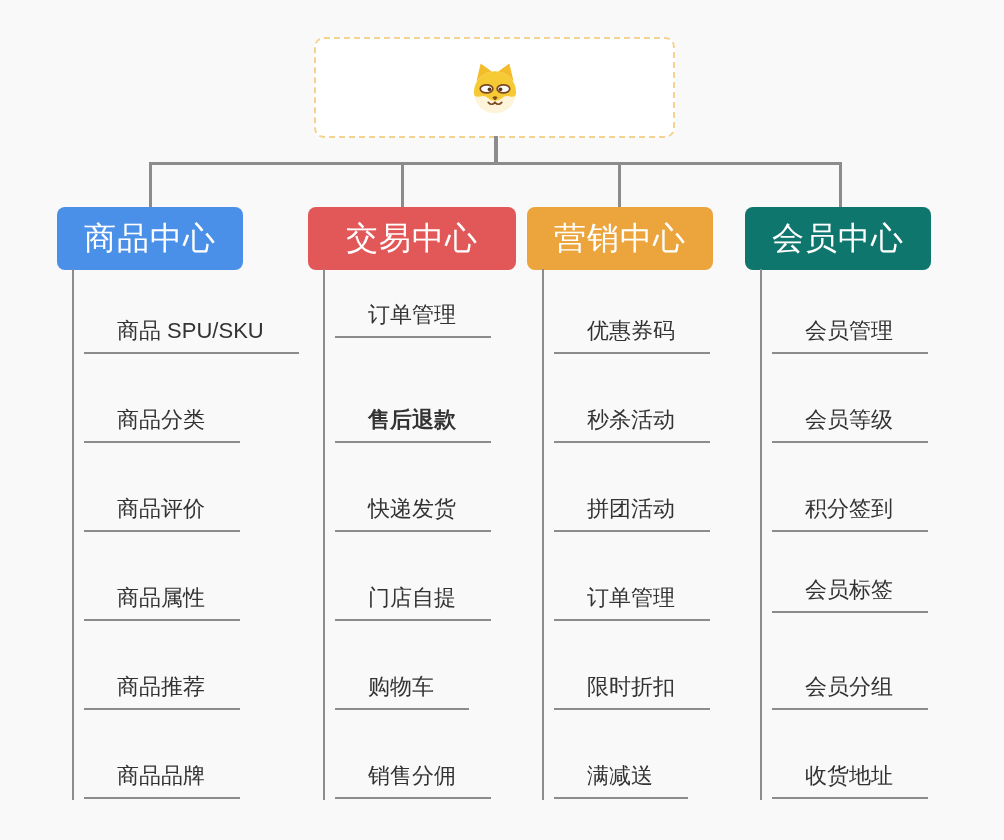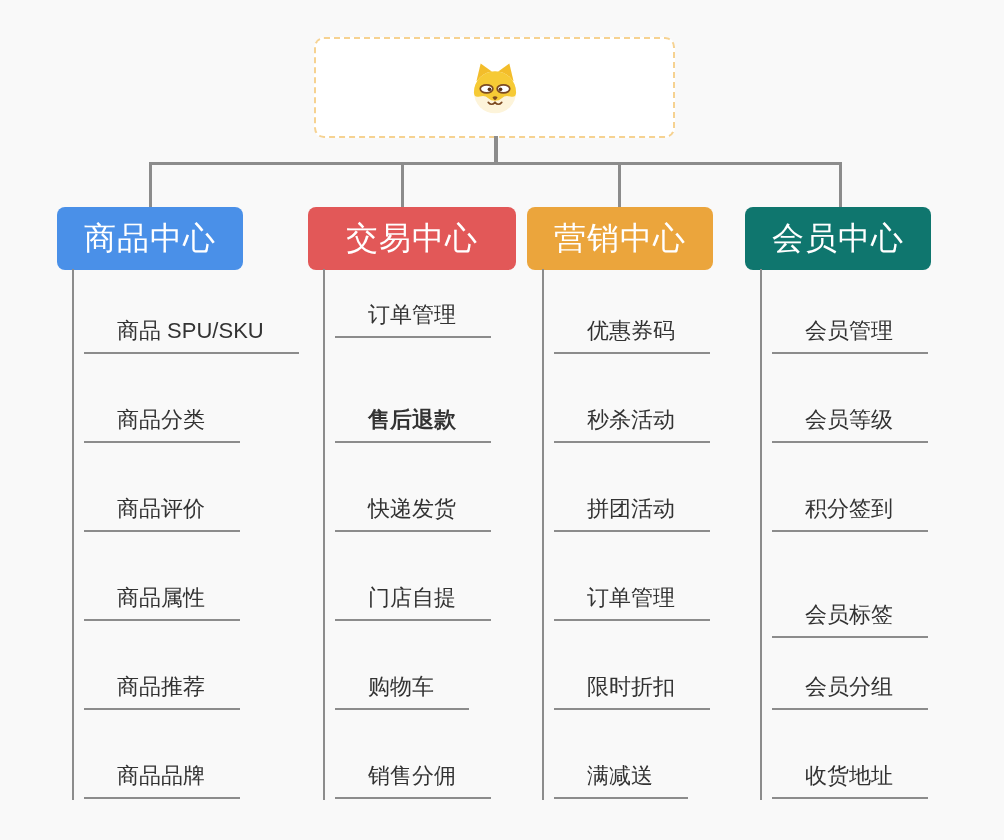--- a/index.html
+++ b/index.html
@@ -139,19 +139,19 @@
         <div class="topic-item" style="top: 404px;">限时折扣</div>
         <div class="topic-item" style="top: 493px;">满减送</div>
       </div>
       <div class="branch-node" style="left: 745px; width: 186px; background: #0f766e;">
         <span>会员中心</span>
       </div>
       <div class="column" style="left: 760px;">
         <div class="topic-item" style="top: 48px;">会员管理</div>
         <div class="topic-item" style="top: 137px;">会员等级</div>
         <div class="topic-item" style="top: 226px;">积分签到</div>
-        <div class="topic-item" style="top: 332px;">会员标签</div>
+        <div class="topic-item" style="top: 307px;">会员标签</div>
         <div class="topic-item" style="top: 404px;">会员分组</div>
         <div class="topic-item" style="top: 493px;">收货地址</div>
       </div>
     </div>
 
 </div>
 
 </body></html>

